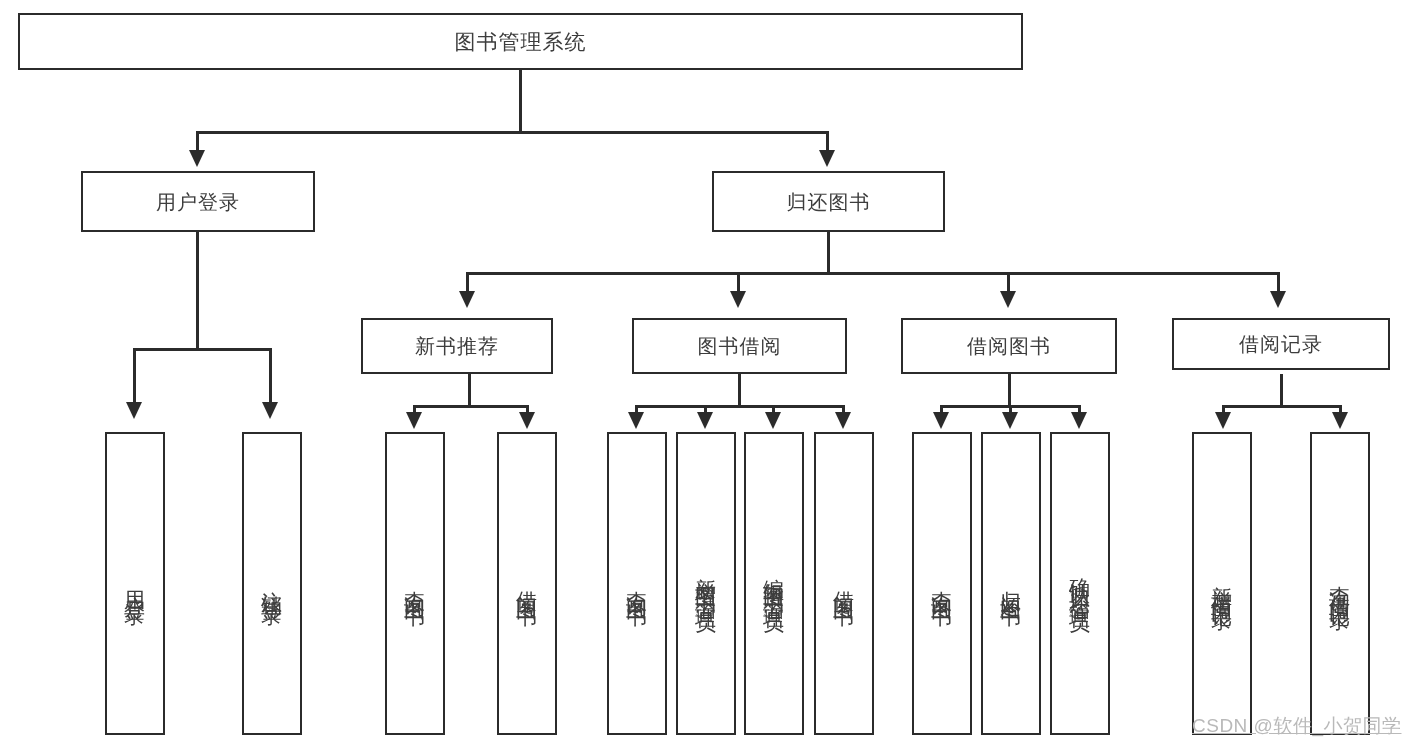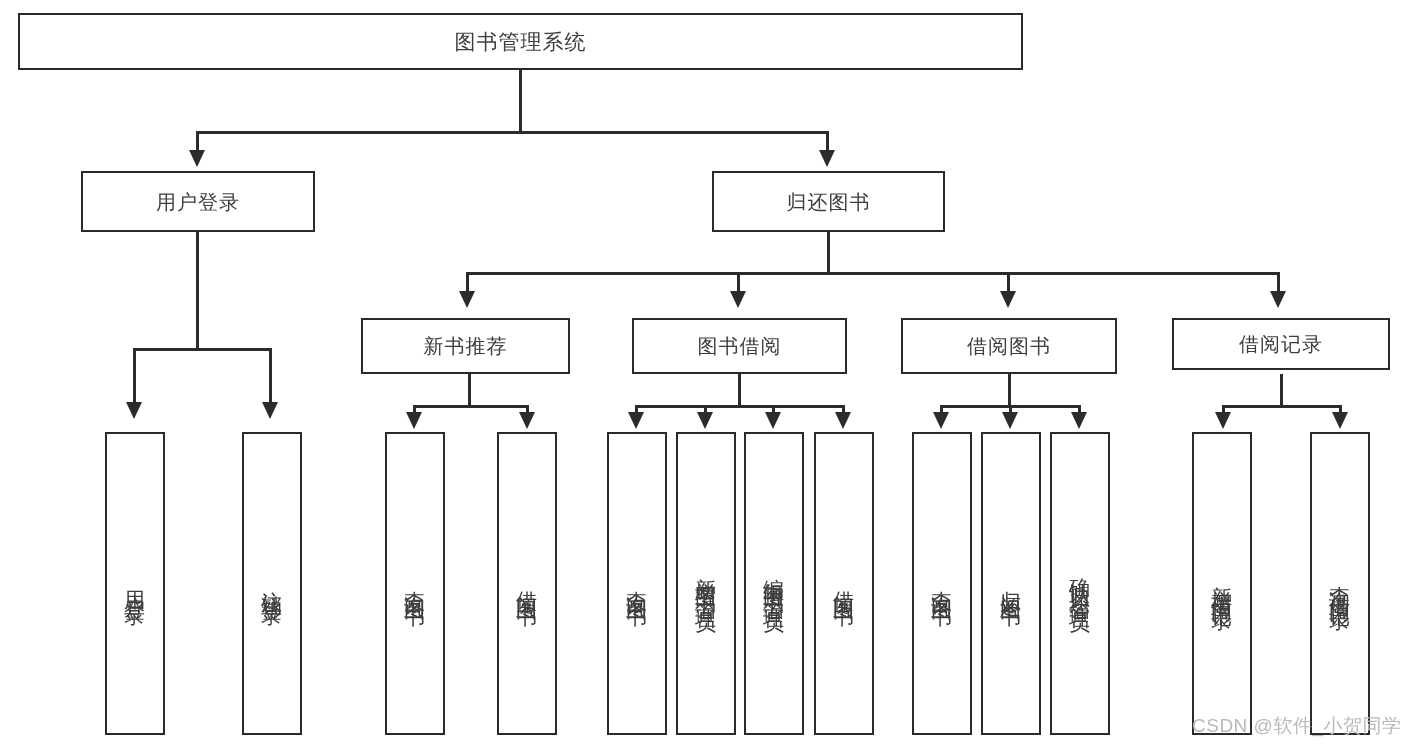--- a/index.html
+++ b/index.html
@@ -84,20 +84,21 @@
     z-index: 2;
   }
   
   #watermark {
     position: absolute;
     font-size: 19px;
     color: #b9b9b9;
     white-space: nowrap;
     z-index: 5;
     letter-spacing: 0.5px;
+    text-decoration: underline;
   }
 </style>
 </head>
 <body>
 
 <div id="canvas">
 
   <div class="node root" style="left:18px; top:13px; width:1005px; height:57px;">
     <span class="label">图书管理系统</span>
   </div>
@@ -132,21 +133,21 @@
 
   <div class="vline" style="left:737px; top:272px; width:3px; height:22px;"></div>
   <div class="arrowhead" style="left:730px; top:291px;"></div>
 
   <div class="vline" style="left:1007px; top:272px; width:3px; height:22px;"></div>
   <div class="arrowhead" style="left:1000px; top:291px;"></div>
 
   <div class="vline" style="left:1277px; top:272px; width:3px; height:22px;"></div>
   <div class="arrowhead" style="left:1270px; top:291px;"></div>
 
-  <div class="node level3" style="left:361px; top:318px; width:209px; height:56px;">
+  <div class="node level3" style="left:361px; top:318px; width:192px; height:56px;">
     <span class="label">新书推荐</span>
   </div>
   <div class="node level3" style="left:632px; top:318px; width:215px; height:56px;text-align:center;">
     <span class="label">图书借阅</span>
   </div>
   <div class="node level3" style="left:901px; top:318px; width:216px; height:56px;">
     <span class="label">借阅图书</span>
   </div>
   <div class="node level3" style="left:1172px; top:318px; width:218px; height:52px;">
     <span class="label">借阅记录</span>

